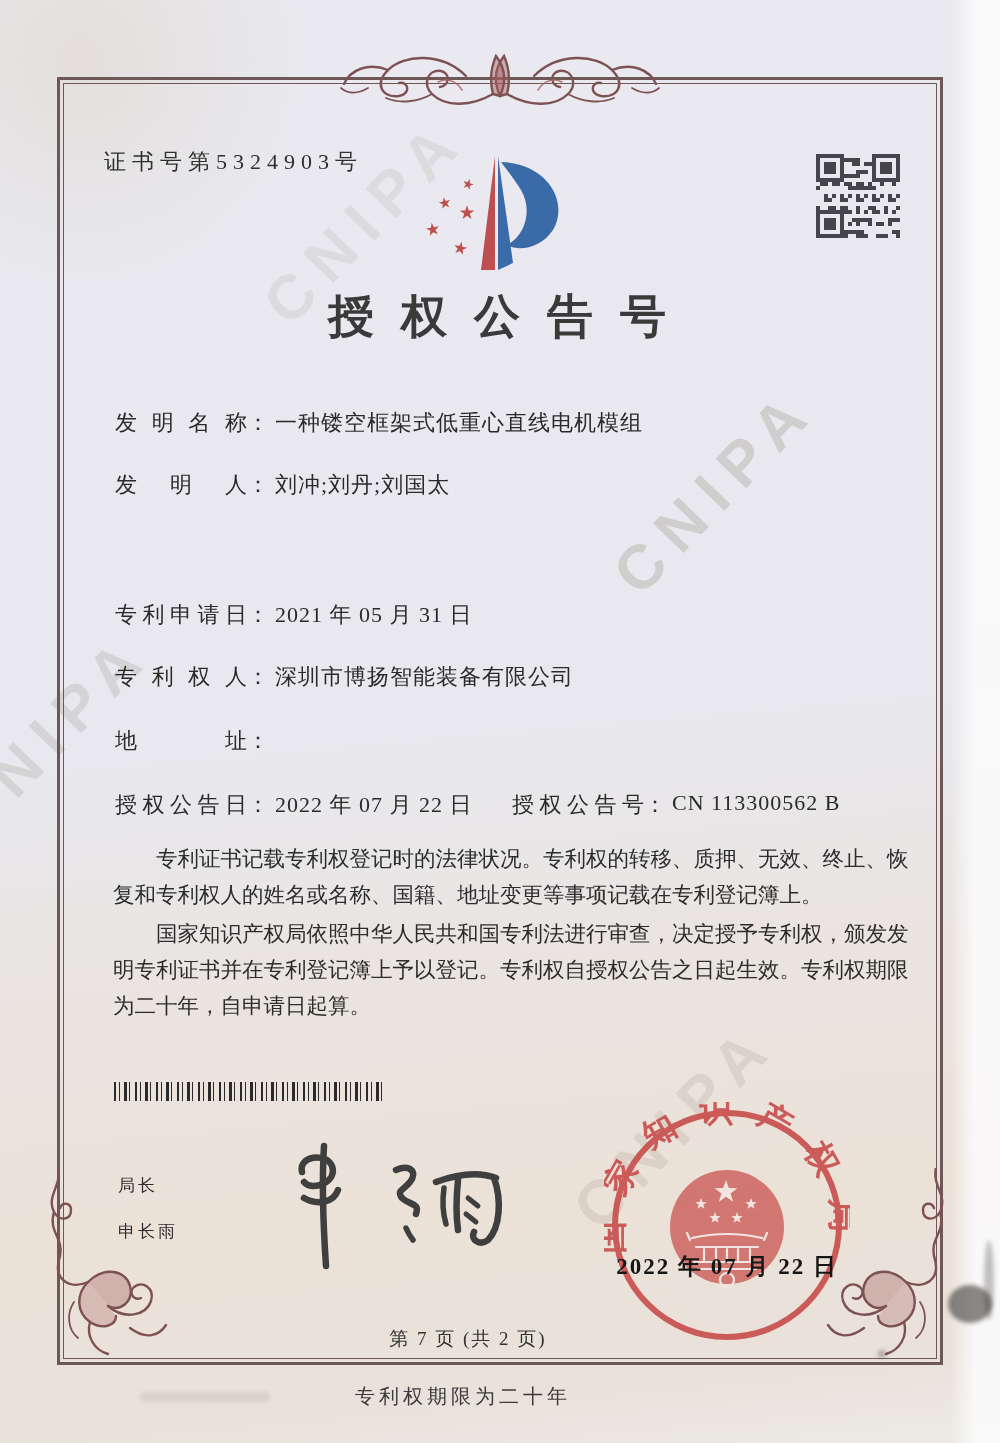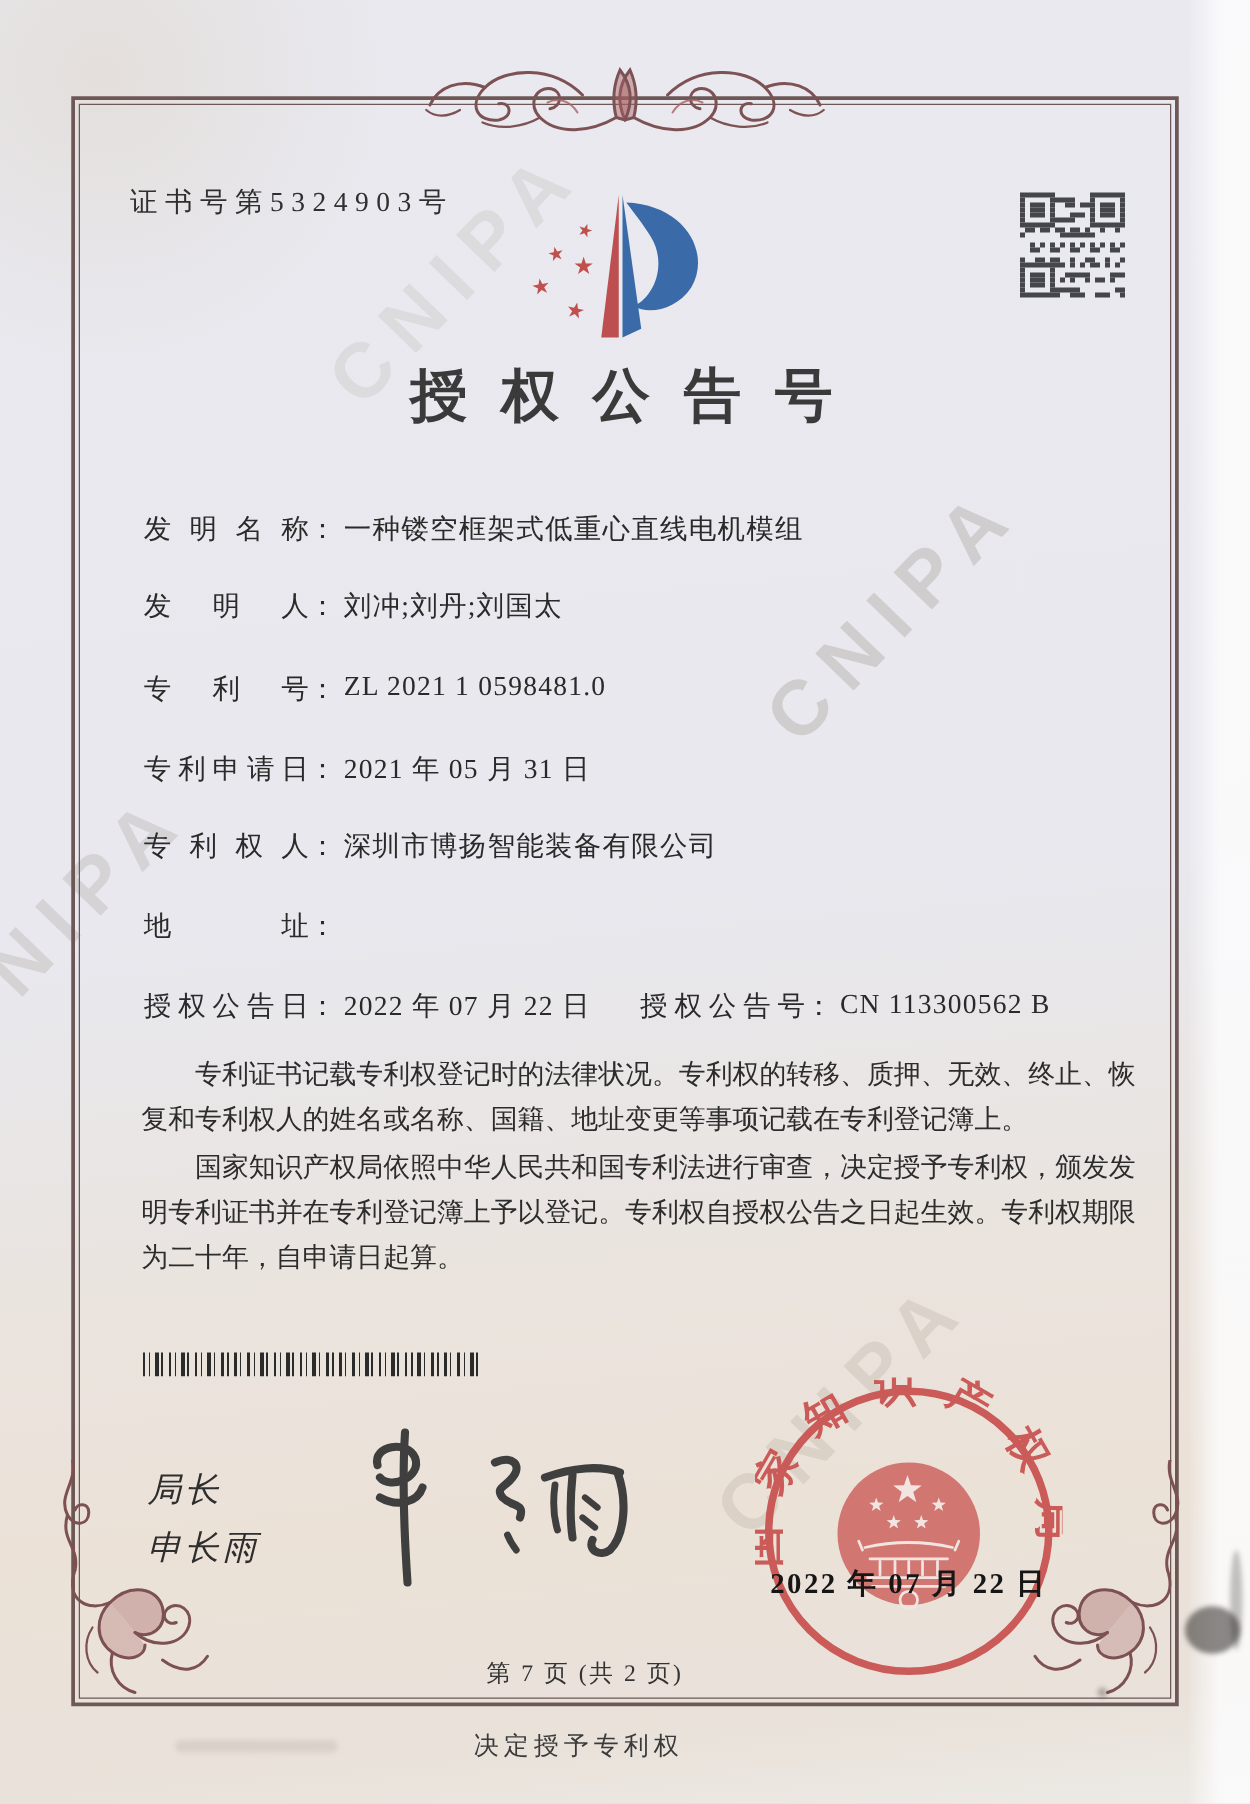--- a/index.html
+++ b/index.html
@@ -35,21 +35,21 @@
   .fsub{position:absolute;left:397px;top:0;}
   
   #body-text{left:113px;top:841px;width:796px;font-size:21.5px;line-height:36px;color:#2c2c2c;}
   #body-text p{margin:0 0 3px 0;text-indent:2em;}
   
   #barcode{left:114px;top:1082px;width:272px;height:19px;
     background:repeating-linear-gradient(90deg,#2b2b2b 0 2px,rgba(0,0,0,0) 2px 5px,#2b2b2b 5px 6px,
       rgba(0,0,0,0) 6px 10px,#2b2b2b 10px 13px,rgba(0,0,0,0) 13px 15px,#2b2b2b 15px 16px,rgba(0,0,0,0) 16px 21px);}
   
   .signer{left:118px;font-family:"Liberation Sans","DejaVu Sans",sans-serif;
-          font-size:27px;letter-spacing:3px;color:#2e2e2e;font-style:italic;}
+          font-size:17px;letter-spacing:3px;color:#2e2e2e;}
   
   #seal-date{left:600px;top:1251px;width:254px;text-align:center;font-size:23px;
              letter-spacing:2px;color:#161616;font-weight:bold;}
   
   #page-info{left:57px;top:1326px;width:822px;text-align:center;font-size:19px;letter-spacing:2px;color:#333;}
   #bottom-note{left:0;top:1383px;width:926px;text-align:center;font-size:20px;letter-spacing:4px;color:#3a3a3a;}
   
   .smudge{position:absolute;background:rgba(45,42,40,.55);filter:blur(2px);border-radius:50%;}
 </style>
 </head>
@@ -323,23 +323,20 @@
     </div>
 
   <div class="abs" id="title">授权公告号</div>
 
   <div class="frow" style="top:408px">
     <span class="flabel">发明名称</span><span class="fcolon">：</span><span class="fvalue">一种镂空框架式低重心直线电机模组</span>
   </div>
   <div class="frow" style="top:470px">
     <span class="flabel">发明人</span><span class="fcolon">：</span><span class="fvalue">刘冲;刘丹;刘国太</span>
   </div>
-  <div class="frow" style="top:536px">
-    <span class="flabel">专利号</span><span class="fcolon">：</span><span class="fvalue">ZL 2021 1 0598481.0</span>
-  </div>
   <div class="frow" style="top:600px">
     <span class="flabel">专利申请日</span><span class="fcolon">：</span><span class="fvalue">2021 年 05 月 31 日</span>
   </div>
   <div class="frow" style="top:662px">
     <span class="flabel">专利权人</span><span class="fcolon">：</span><span class="fvalue">深圳市博扬智能装备有限公司</span>
   </div>
   <div class="frow" style="top:726px">
     <span class="flabel">地址</span><span class="fcolon">：</span><span class="fvalue"></span>
   </div>
   <div class="frow" style="top:790px">
@@ -396,20 +393,20 @@
         <path d="M92,145 H154"></path>
         <path d="M100,147 V158 M112,147 V158 M123,147 V158 M134,147 V158 M146,147 V158"></path>
         <path d="M90,160 H156 M94,167 H152"></path>
         <circle cx="123" cy="178" r="7"></circle>
       </g>
     </g>
   </svg>
   <div class="abs" id="seal-date">2022 年 07 月 22 日</div>
 
   <div class="abs" id="page-info">第 7 页 (共 2 页)</div>
-  <div class="abs" id="bottom-note">决定授予专利权</div>
+  <div class="abs" id="bottom-note">专利权期限为二十年</div>
 
   <div class="smudge" style="left:948px;top:1285px;width:44px;height:38px;"></div>
   <div class="smudge" style="left:984px;top:1240px;width:10px;height:80px;opacity:.5;"></div>
   <div class="smudge" style="left:878px;top:1350px;width:8px;height:8px;opacity:.6;"></div>
   <div class="smudge" style="left:140px;top:1392px;width:130px;height:10px;background:rgba(90,90,90,.12);border-radius:6px;"></div>
 
 </div>
 
 </body></html>

